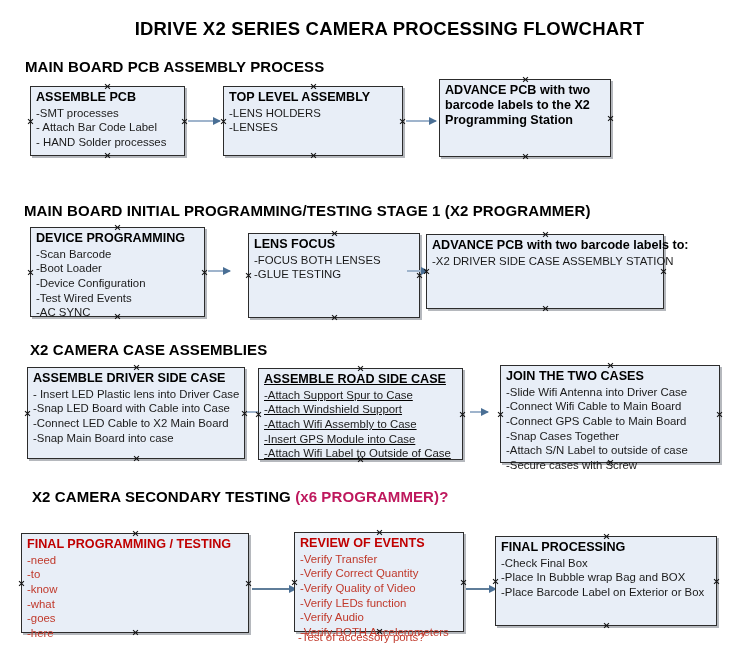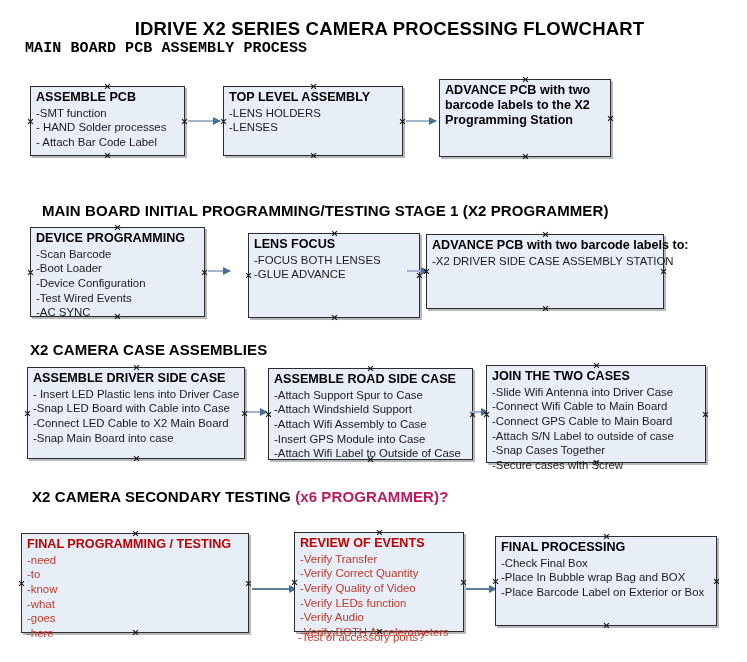--- a/index.html
+++ b/index.html
@@ -110,30 +110,30 @@
     white-space:nowrap;
   }
 </style>
 </head>
 <body>
 
 <div class="canvas">
 
   <div class="doc-title">IDRIVE X2  SERIES CAMERA PROCESSING FLOWCHART</div>
 
-  <div class="section-head" style="left:25px;top:40px;font-family:Liberation Mono, monospace;">
+  <div class="section-head" style="left:25px;top:58px;">
     <span>MAIN BOARD PCB ASSEMBLY PROCESS</span>
   </div>
 
   <div class="node" style="left:30px;top:86px;width:155px;height:70px;">
     <div class="title">ASSEMBLE PCB</div>
     <ul>
-      <li>-SMT function</li>
+      <li>-SMT processes</li>
+      <li>- Attach Bar Code Label</li>
       <li>- HAND Solder processes</li>
-      <li>- Attach Bar Code Label</li>
     </ul>
     <span class="handle h-t"></span>
     <span class="handle h-b"></span>
     <span class="handle h-l"></span>
     <span class="handle h-r"></span>
   </div>
 
   <div class="conn" style="left:188px;top:120px;width:32px;">
     <span class="arrow"></span>
   </div>
@@ -154,21 +154,21 @@
     <span class="arrow"></span>
   </div>
 
   <div class="node" style="left:439px;top:79px;width:172px;height:78px;">
     <div class="title wrap">ADVANCE PCB with two barcode labels to the  X2 Programming Station</div>
     <span class="handle h-t"></span>
     <span class="handle h-b"></span>
     <span class="handle h-r"></span>
   </div>
 
-  <div class="section-head" style="left:24px;top:202px;margin-left:18px;">
+  <div class="section-head" style="left:24px;top:202px;">
     <span>MAIN BOARD INITIAL PROGRAMMING/TESTING STAGE 1 (X2 PROGRAMMER)</span>
   </div>
 
   <div class="node" style="left:30px;top:227px;width:175px;height:90px;">
     <div class="title">DEVICE PROGRAMMING</div>
     <ul>
       <li>-Scan Barcode</li>
       <li>-Boot Loader</li>
       <li>-Device Configuration</li>
       <li>-Test Wired Events</li>
@@ -181,21 +181,21 @@
   </div>
 
   <div class="conn" style="left:208px;top:270px;width:22px;">
     <span class="arrow"></span>
   </div>
 
   <div class="node" style="left:248px;top:233px;width:172px;height:85px;">
     <div class="title">LENS FOCUS</div>
     <ul>
       <li>-FOCUS BOTH LENSES</li>
-      <li>-GLUE ADVANCE</li>
+      <li>-GLUE TESTING</li>
     </ul>
     <span class="handle h-t"></span>
     <span class="handle h-b"></span>
     <span class="handle h-l"></span>
     <span class="handle h-r"></span>
   </div>
 
   <div class="conn" style="left:407px;top:270px;width:21px;">
     <span class="arrow"></span>
   </div>
@@ -226,47 +226,47 @@
     <span class="handle h-t"></span>
     <span class="handle h-b"></span>
     <span class="handle h-l"></span>
     <span class="handle h-r"></span>
   </div>
 
   <div class="conn" style="left:247px;top:411px;width:20px;">
     <span class="arrow"></span>
   </div>
 
-  <div class="node" style="left:268px;top:368px;width:205px;height:92px;">
+  <div class="node" style="left:258px;top:368px;width:205px;height:92px;text-decoration:underline;">
     <div class="title">ASSEMBLE ROAD SIDE CASE</div>
     <ul>
       <li>-Attach Support Spur to Case</li>
       <li>-Attach Windshield Support</li>
       <li>-Attach Wifi Assembly to Case</li>
       <li>-Insert GPS Module into Case</li>
       <li>-Attach Wifi Label to Outside of Case</li>
     </ul>
     <span class="handle h-t"></span>
     <span class="handle h-b"></span>
     <span class="handle h-l"></span>
     <span class="handle h-r"></span>
   </div>
 
   <div class="conn" style="left:470px;top:411px;width:18px;">
     <span class="arrow"></span>
   </div>
 
-  <div class="node" style="left:486px;top:365px;width:220px;height:98px;">
+  <div class="node" style="left:500px;top:365px;width:220px;height:98px;">
     <div class="title">JOIN THE TWO CASES</div>
     <ul>
       <li>-Slide Wifi Antenna into Driver Case</li>
       <li>-Connect Wifi Cable to Main Board</li>
       <li>-Connect GPS Cable to Main Board</li>
+      <li>-Snap Cases Together</li>
       <li>-Attach S/N Label to outside of case</li>
-      <li>-Snap Cases Together</li>
       <li>-Secure cases with Screw</li>
     </ul>
     <span class="handle h-t"></span>
     <span class="handle h-b"></span>
     <span class="handle h-l"></span>
     <span class="handle h-r"></span>
   </div>
 
   <div class="section-head" style="left:32px;top:488px;">
     <span>X2 CAMERA SECONDARY TESTING </span><span class="accent">(x6 PROGRAMMER)?</span>

